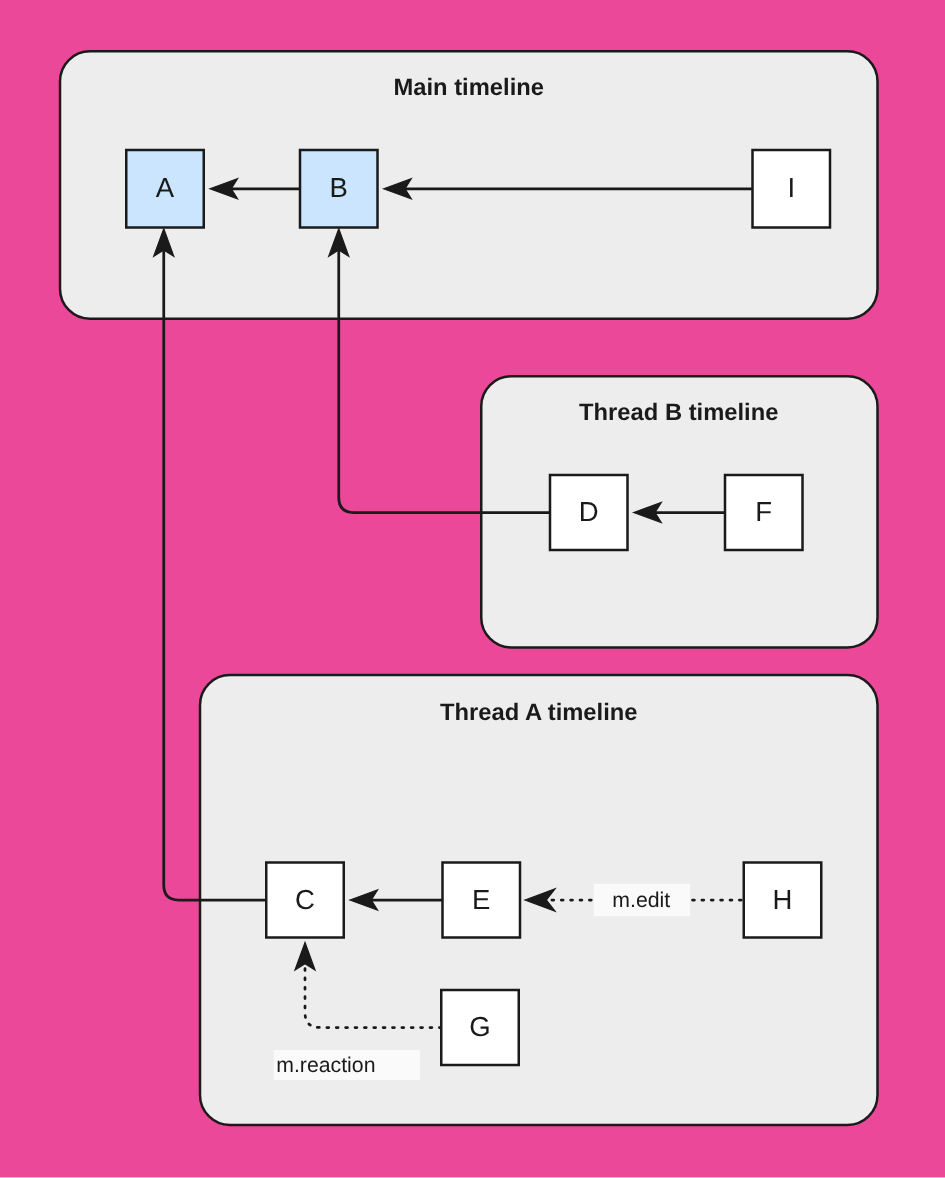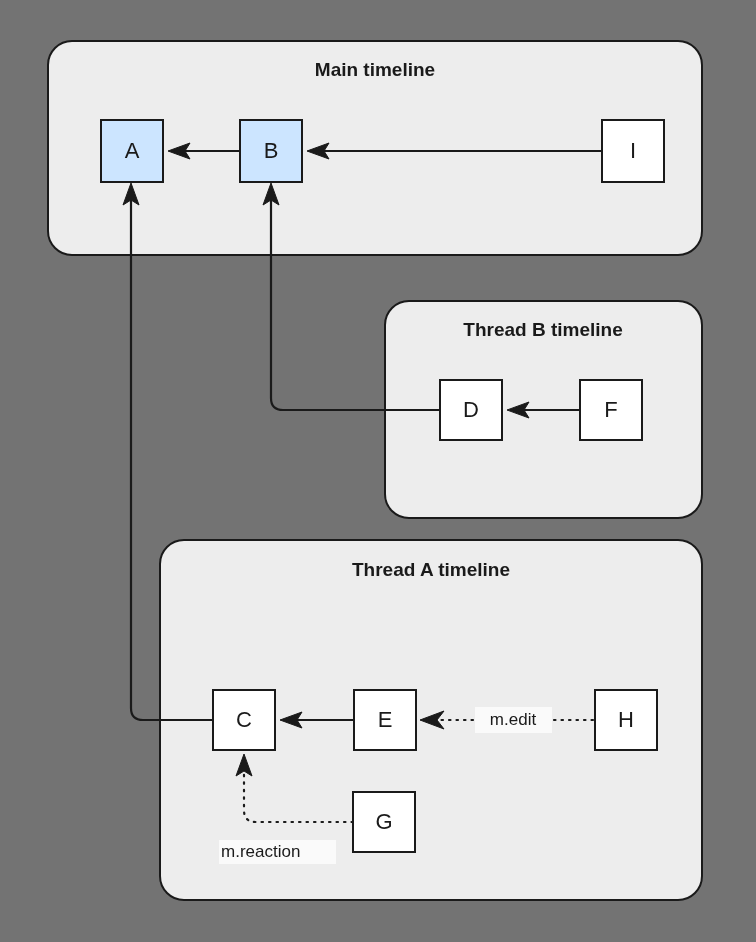--- a/index.html
+++ b/index.html
@@ -7,21 +7,21 @@
     padding: 0;
     background: #ffffff;
   }
   body {
     font-family: "Liberation Sans", sans-serif;
   }
   #canvas {
     position: relative;
     width: 756px;
     height: 942px;
-    background: #737373;
+    background: #ec4899;
     overflow: hidden;
   }
   #canvas svg.layer {
     position: absolute;
     left: 0;
     top: 0;
     width: 756px;
     height: 942px;
   }
   .grp-rect {

